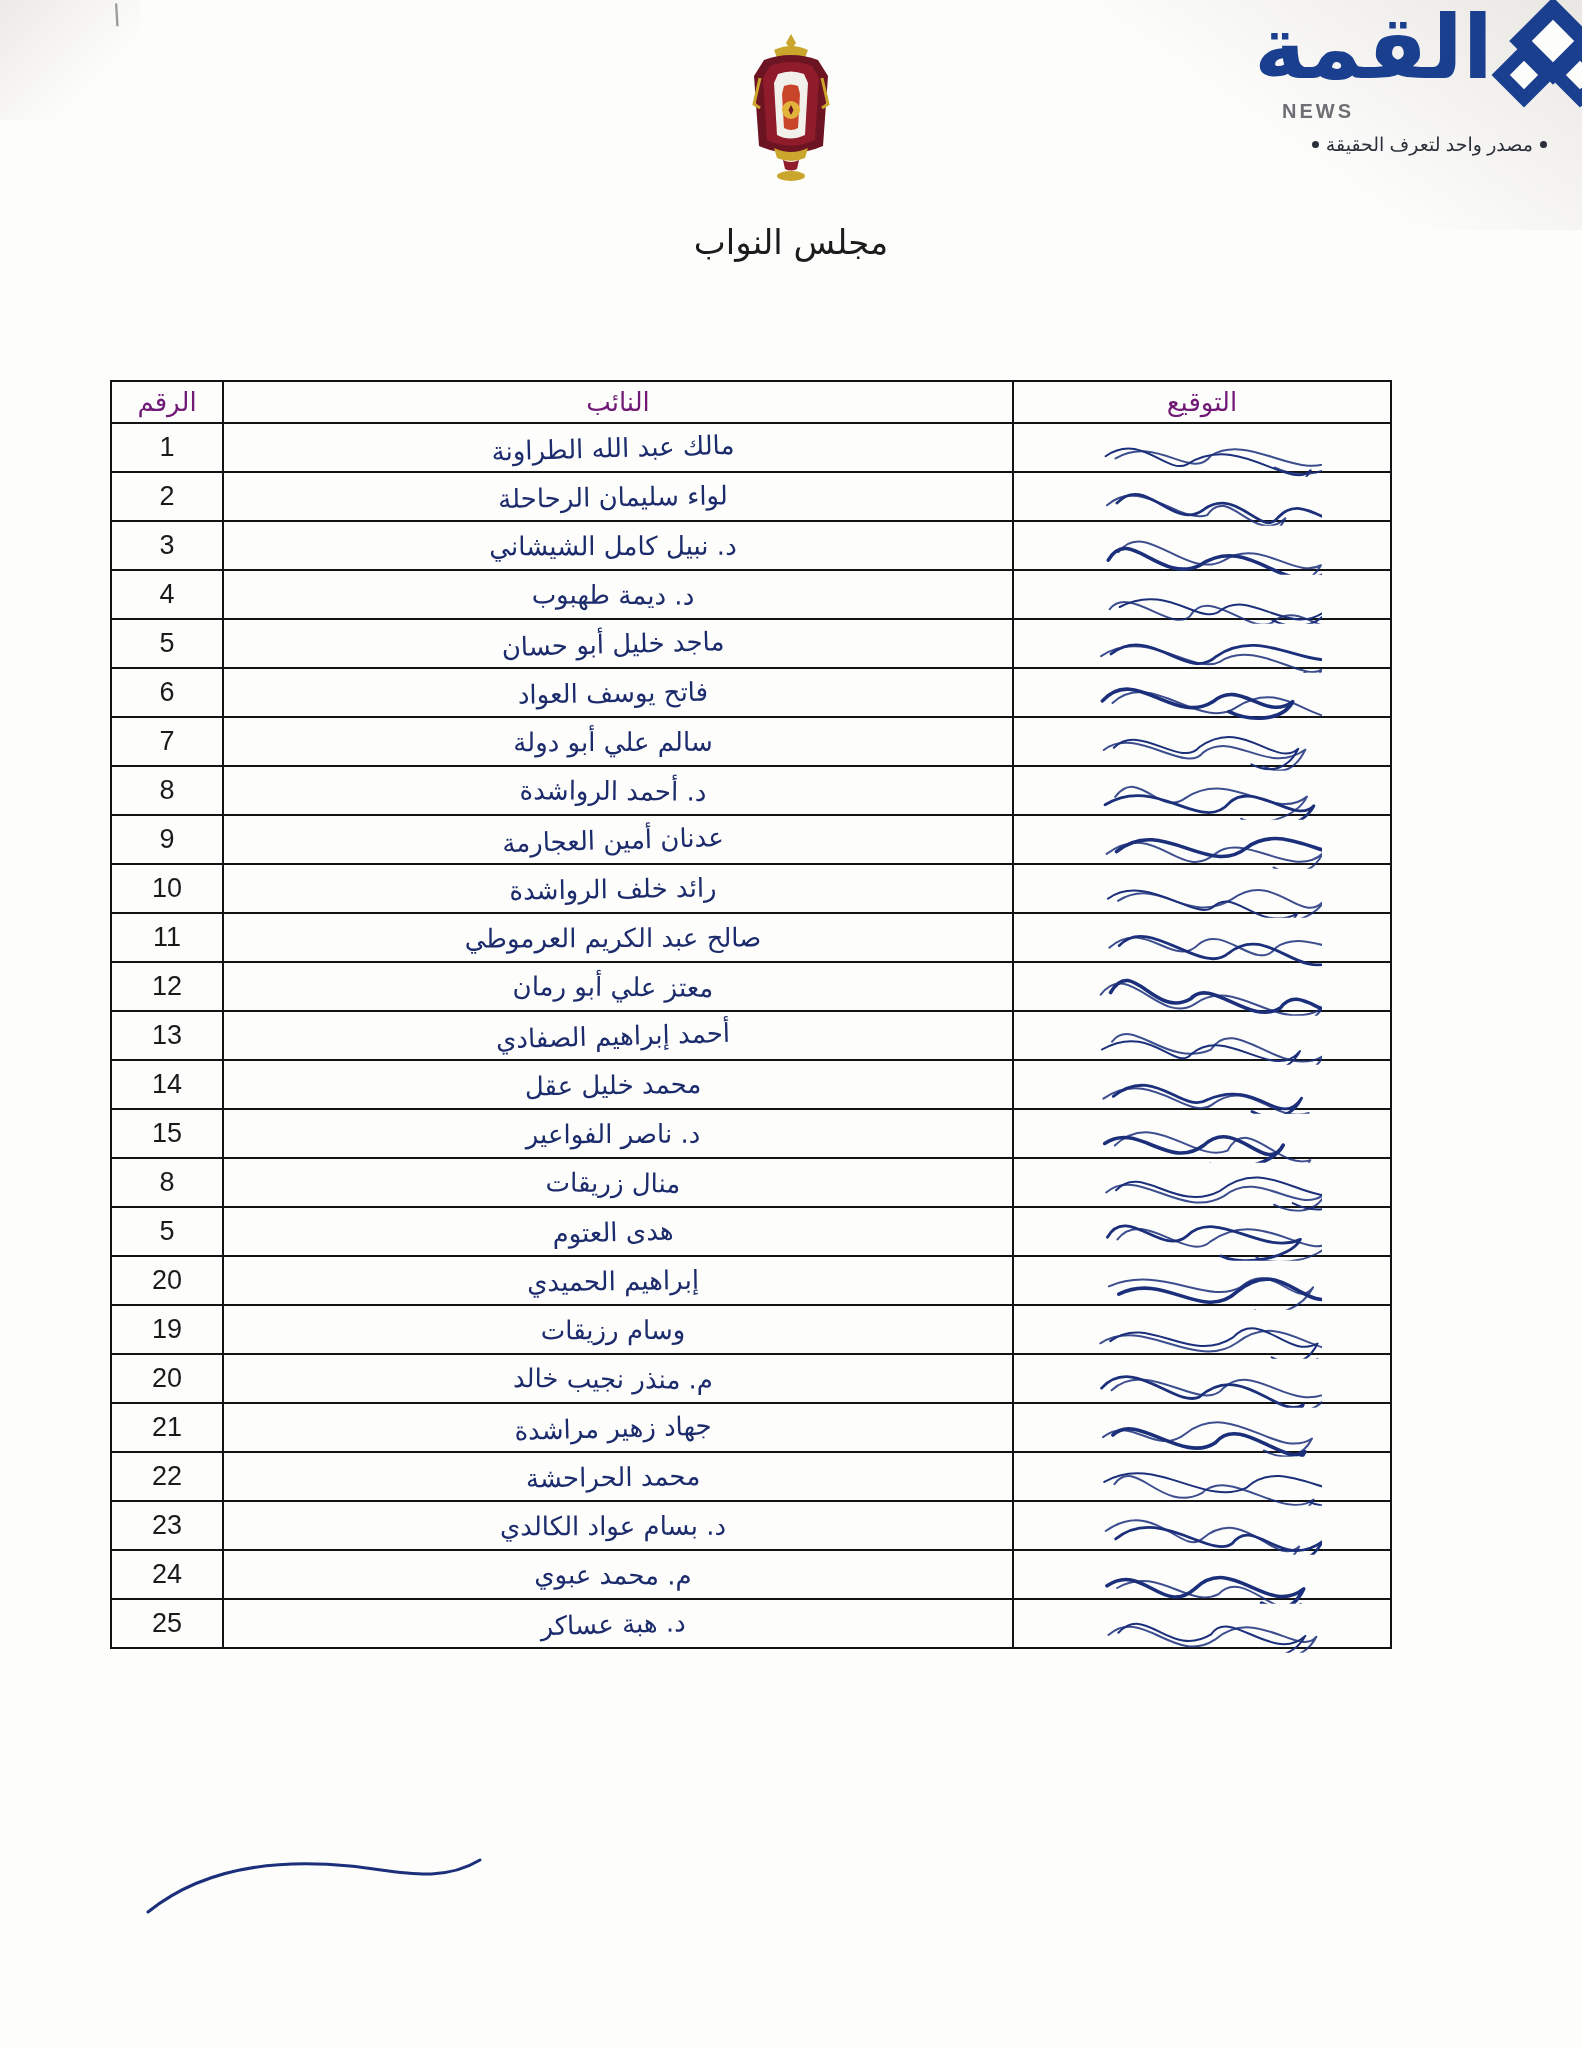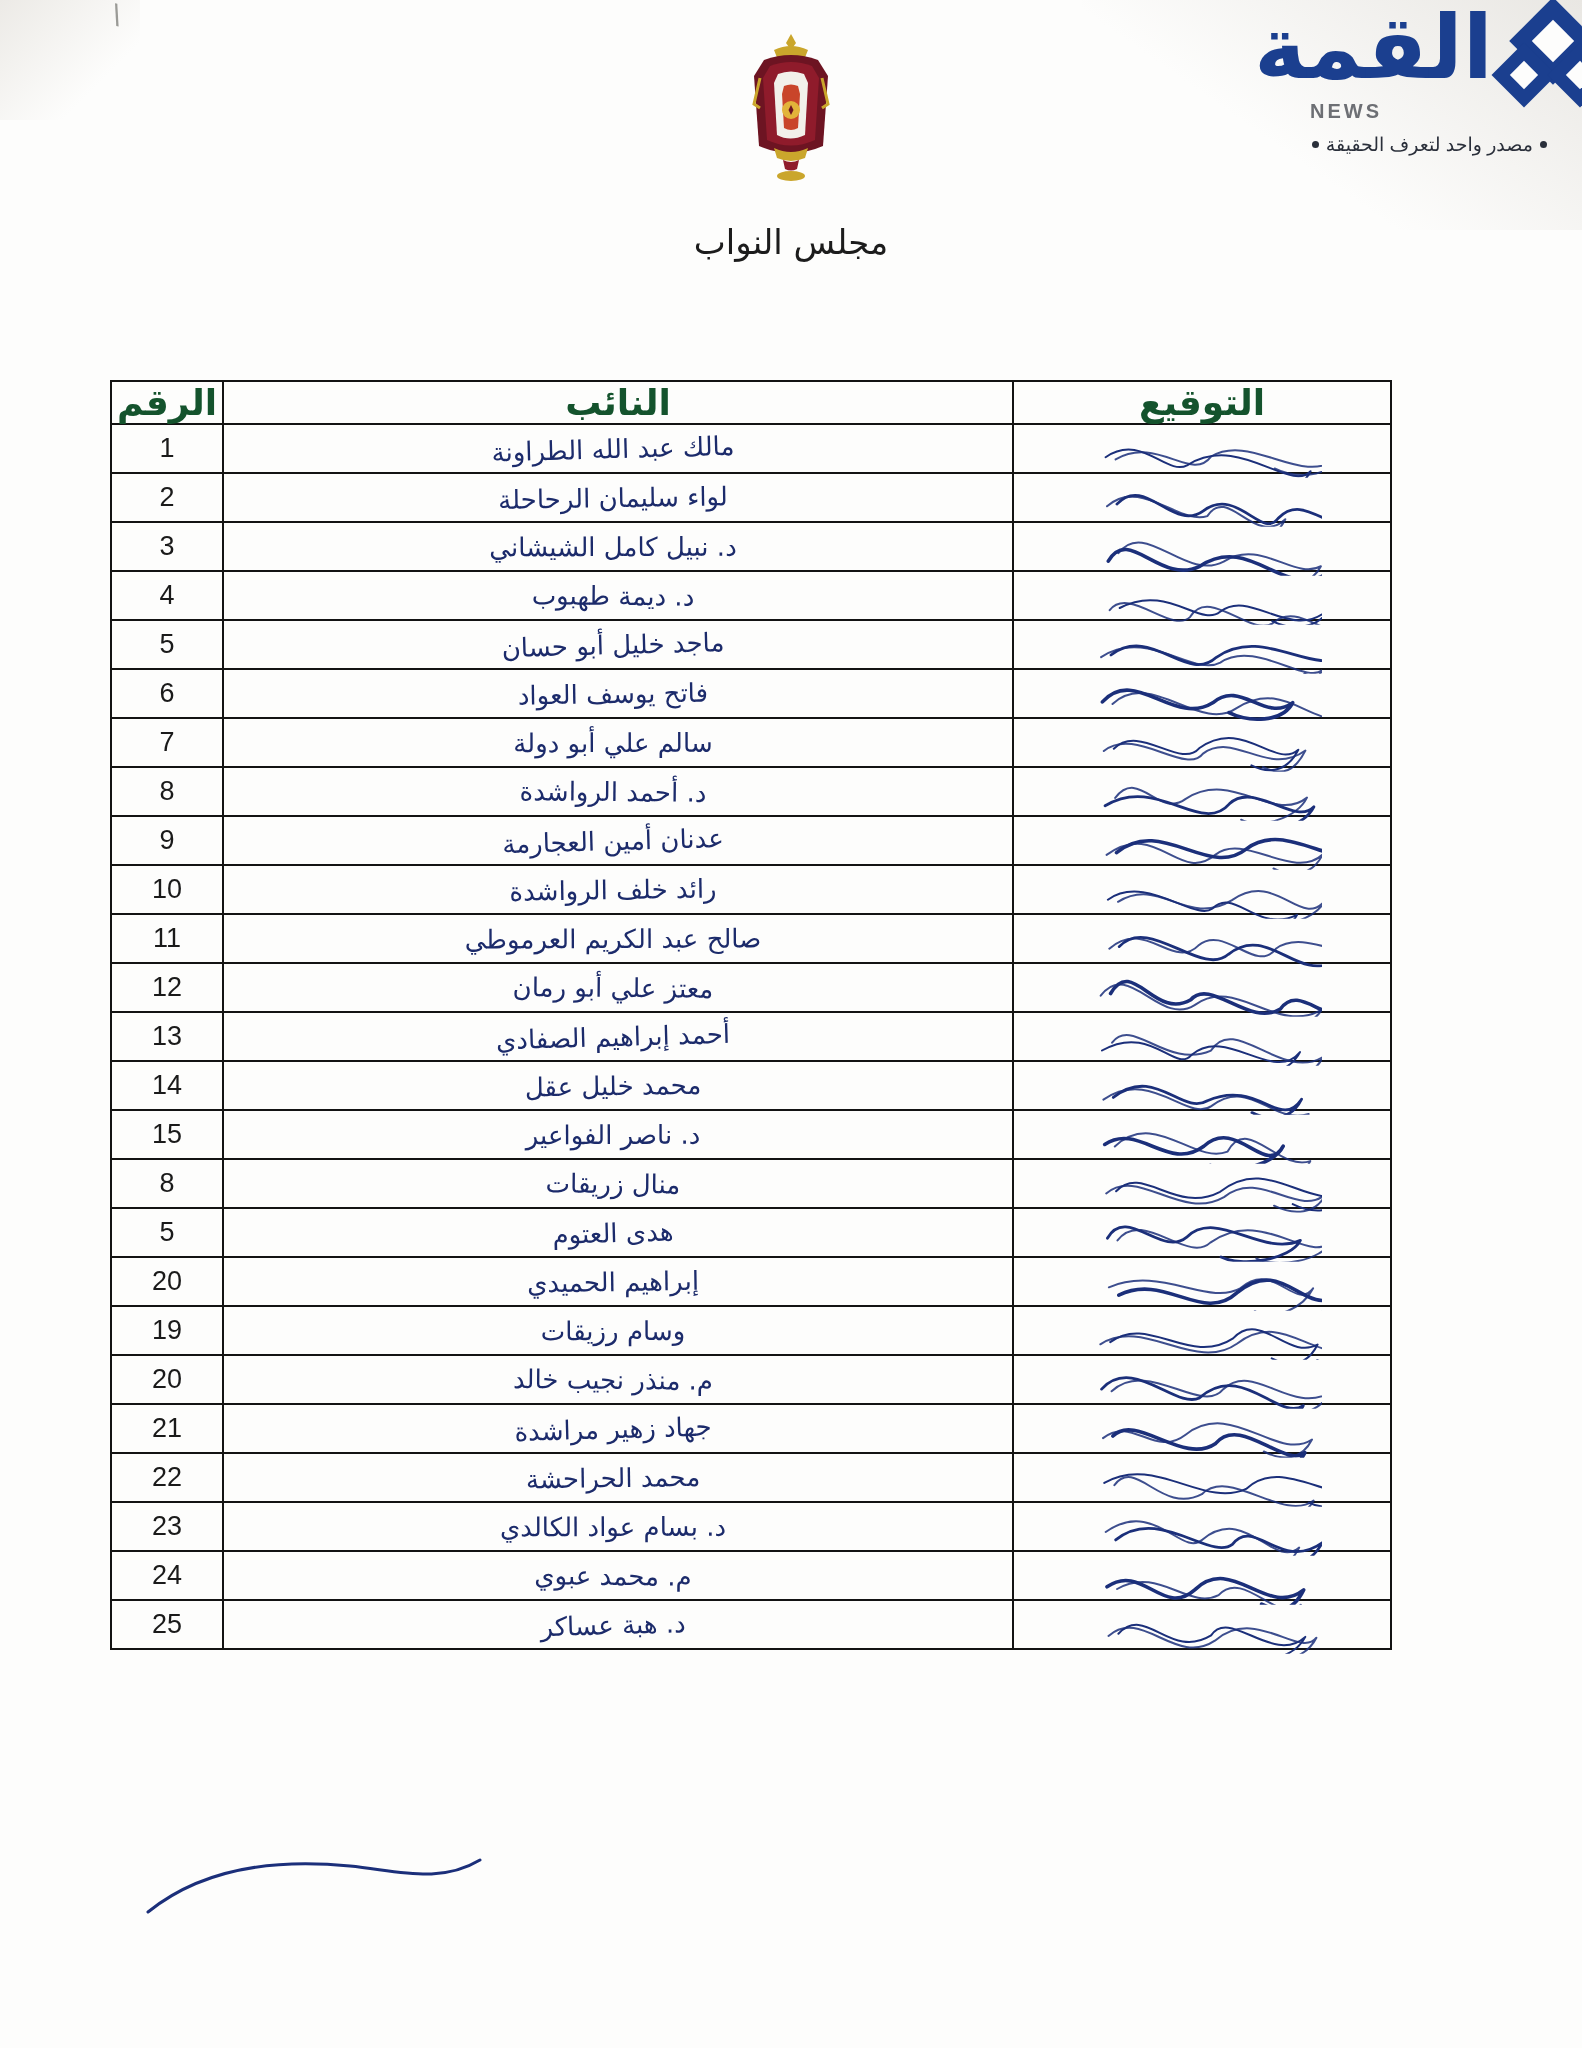--- a/index.html
+++ b/index.html
@@ -94,21 +94,21 @@
   .logo-glyph .c3 { width: 20px; height: 20px; left: 71px; top: 59px; }
 
   .logo-news {
     font-family: "Liberation Sans", sans-serif;
     font-size: 20px;
     letter-spacing: 3px;
     color: #6d6f74;
     font-weight: bold;
     margin-top: -18px;
     margin-right: 172px;
-    text-align: right;
+    text-align: center;
   }
   .logo-tagline {
     margin-top: 10px;
     font-size: 19px;
     color: #2a2f3a;
     direction: rtl;
     white-space: nowrap;
   }
   .logo-tagline .dot {
     display: inline-block;
@@ -158,23 +158,23 @@
   }
   table.deputies th,
   table.deputies td {
     border: 2px solid #131313;
     height: 47px;
     padding: 0;
     position: relative;
   }
   table.deputies th {
     font-family: "DejaVu Sans", sans-serif;
-    font-size: 36px;
-    font-weight: bold;
-    color: #14532d;
+    font-size: 26px;
+    font-weight: normal;
+    color: #701a75;
     height: 40px;
   }
   .col-num   { width: 112px; }
   .col-name  { width: 790px; }
   .col-sign  { width: 378px; }
 
   td.num {
     text-align: center;
     font-family: "Liberation Sans", sans-serif;
     font-size: 27px;

